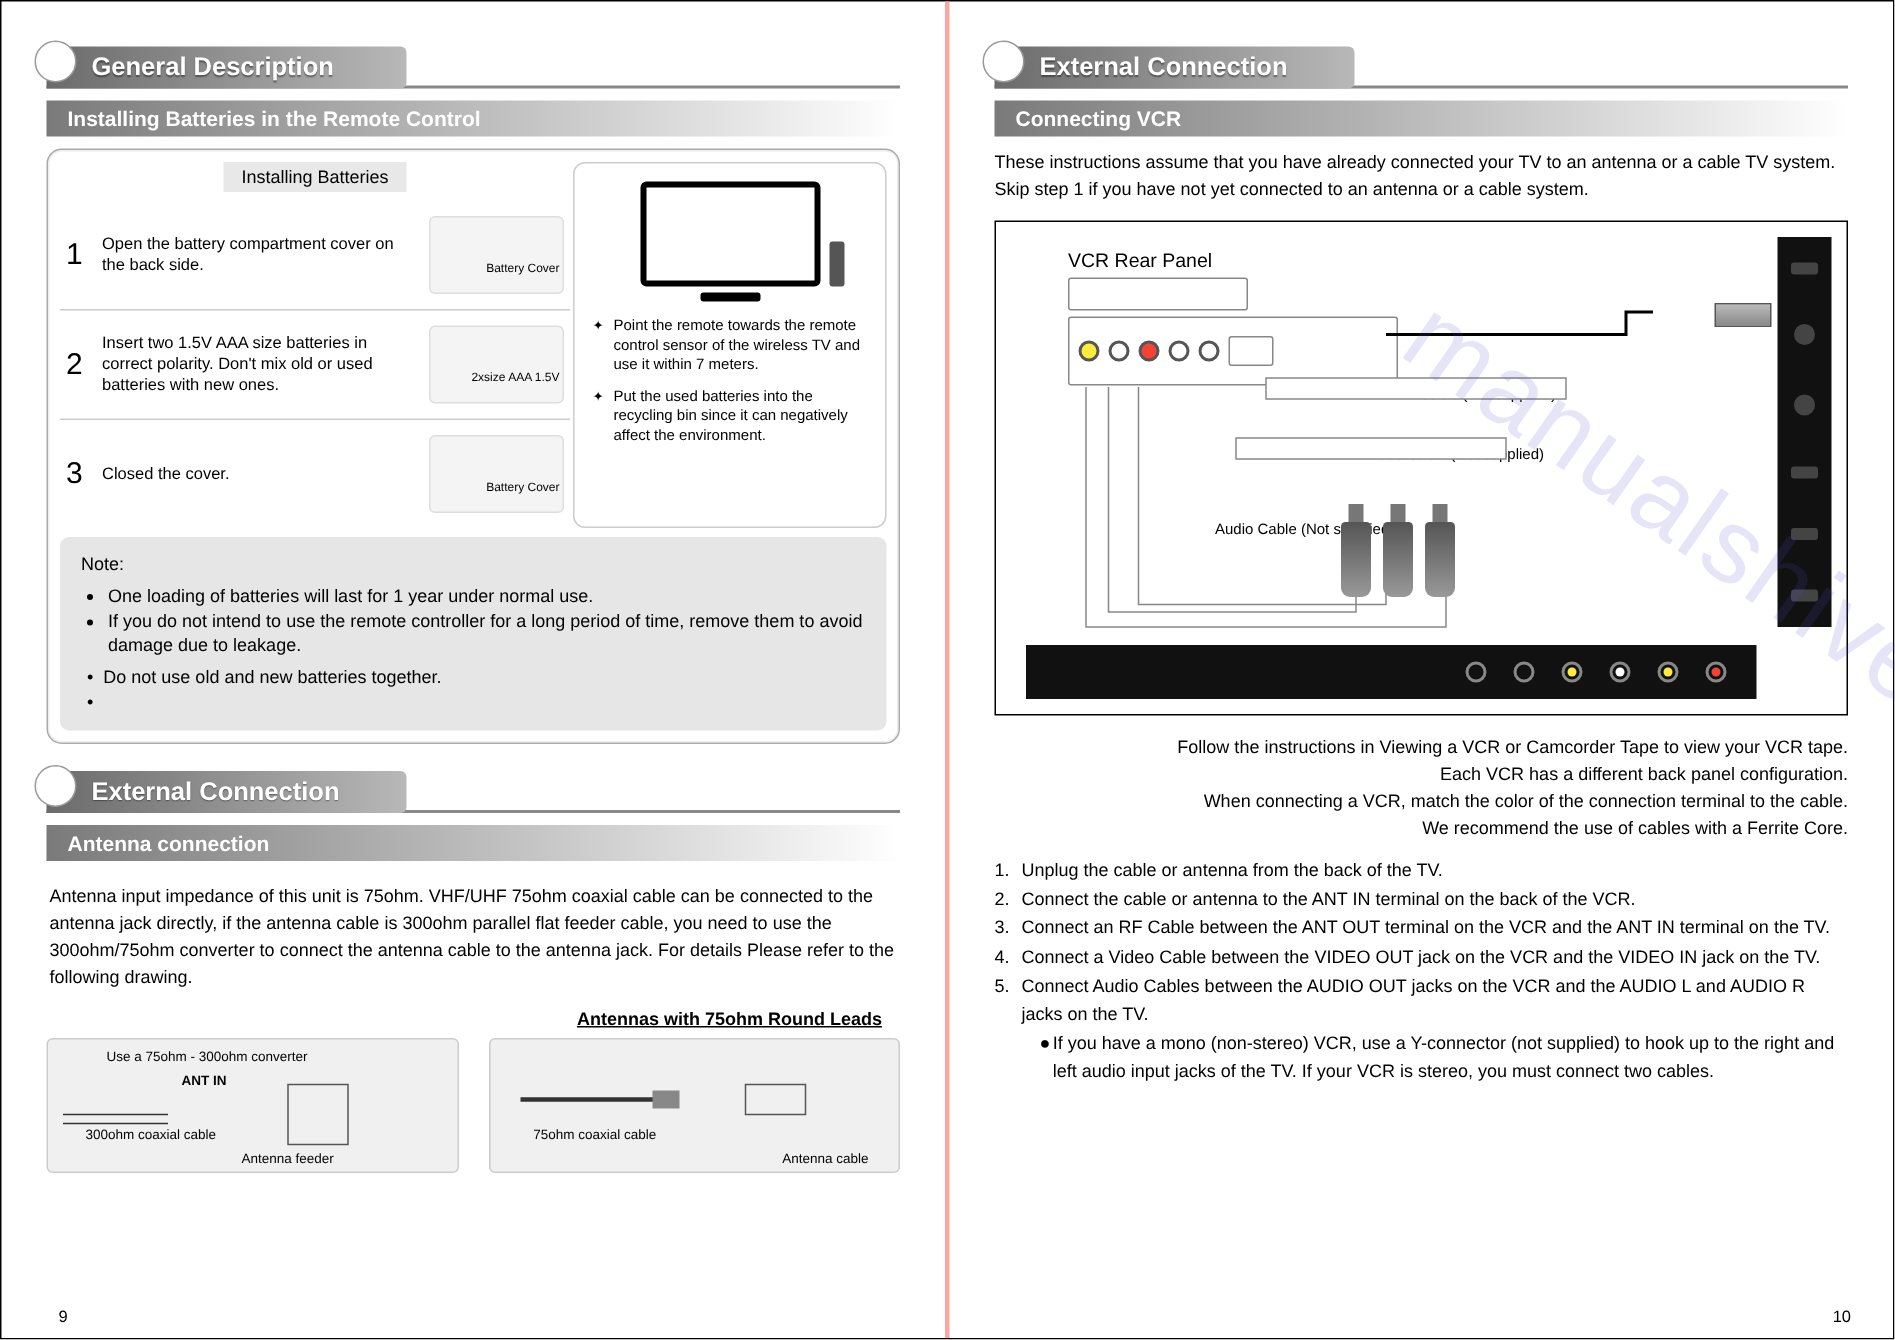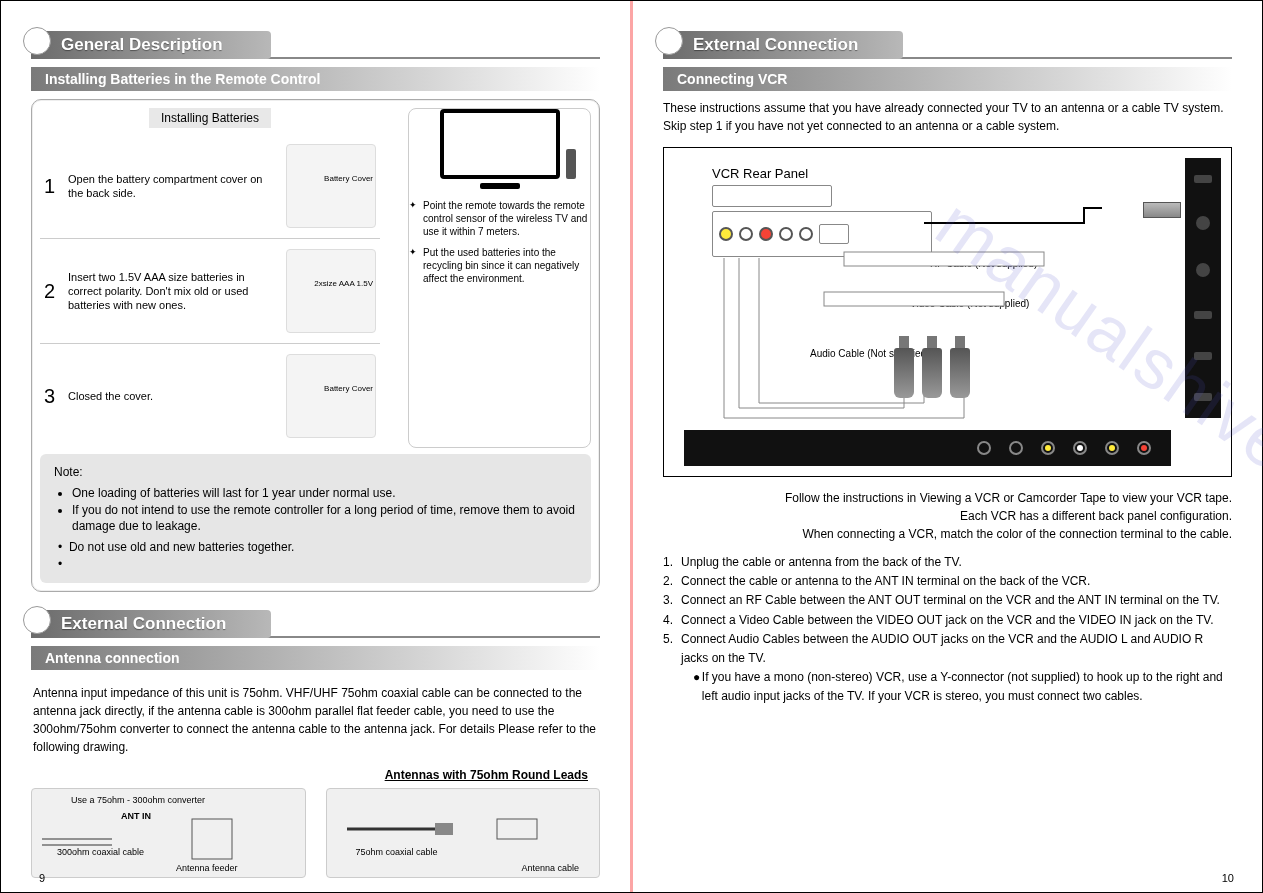--- a/index.html
+++ b/index.html
@@ -11,29 +11,29 @@
   .page-num.left { left: 38px; }
   .page-num.right { right: 28px; }
 
   .section-header { position: relative; margin-bottom: 8px; }
   .circle-marker { position: absolute; left: -8px; top: -4px; width: 28px; height: 28px; border-radius: 50%; border: 1px solid #999; background: #fff; z-index: 2; }
   .header-bar { background: linear-gradient(to right, #6b6b6b, #b8b8b8); color: #fff; font-weight: bold; font-size: 17px; padding: 4px 10px 4px 30px; display: inline-block; min-width: 240px; border-radius: 0 4px 4px 0; text-shadow: 0 1px 1px rgba(0,0,0,0.4); }
   .header-line { border-top: 2px solid #888; margin-top: -2px; }
   .sub-bar { background: linear-gradient(to right, #7a7a7a, #d6d6d6 70%, rgba(214,214,214,0)); color: #fff; font-weight: bold; font-size: 14px; padding: 4px 14px; display: block; margin-top: 6px; margin-bottom: 8px; }
 
   .content-box { border: 1px solid #aaa; border-radius: 10px; padding: 8px; margin-bottom: 14px; box-shadow: 0 0 0 1px #eee inset; }
-  .battery-col { display: flex; gap: 28px; }
+  .battery-col { display: flex; gap: 2px; }
   .battery-left { flex: 0 0 340px; }
-  .battery-right { flex: 1; border: 1px solid #ccc; border-radius: 8px; font-size: 10px; }
+  .battery-right { flex: 1; border: 1px solid #ccc; border-radius: 8px; padding: 12px; font-size: 10px; }
   .ib-header { background: #e8e8e8; padding: 3px 12px; text-align: center; font-size: 12px; display: inline-block; margin: 0 auto 6px; }
   .step-row { display: flex; align-items: center; gap: 10px; border-bottom: 1px solid #ccc; padding: 10px 4px; }
   .step-row:last-child { border-bottom: none; }
   .step-num { font-size: 20px; font-weight: normal; width: 14px; }
   .step-text { flex: 1; font-size: 11px; line-height: 1.3; }
-  .step-img { width: 90px; height: 84px; background: #f4f4f4; border: 1px solid #ddd; border-radius: 4px; position: relative; padding-left: 24px; }
+  .step-img { width: 90px; height: 52px; background: #f4f4f4; border: 1px solid #ddd; border-radius: 4px; position: relative; padding-left: 24px; }
   .step-img::after { content: ""; position: absolute; right: -2px; top: 40%; width: 40px; height: 10px; }
   .battery-cover-label { font-size: 8px; position: absolute; right: 2px; top: 30px; line-height: 1; }
   .tv-frame { width: 120px; height: 70px; border: 4px solid #000; border-radius: 4px; margin: 0 auto 6px; position: relative; }
   .tv-stand { width: 40px; height: 6px; background: #000; margin: -2px auto 0; border-radius: 2px; }
   .remote-icon { width: 10px; height: 30px; background: #555; position: absolute; right: -20px; bottom: -4px; border-radius: 2px; }
   .tips-list { list-style: none; margin-top: 10px; }
   .tips-list li { position: relative; padding-left: 14px; margin-bottom: 8px; font-size: 10px; line-height: 1.3; }
   .tips-list li::before { content: "✦"; position: absolute; left: 0; font-size: 9px; top: 1px; }
 
   .note-box { background: #e6e6e6; border-radius: 6px; padding: 10px 14px; font-size: 12px; line-height: 1.4; margin-top: 6px; }
@@ -158,21 +158,21 @@
     <div class="sub-bar">Antenna connection</div>
 
     <div class="antenna-text">Antenna input impedance of this unit is 75ohm. VHF/UHF 75ohm coaxial cable can be connected to the antenna jack directly, if the antenna cable is 300ohm parallel flat feeder cable, you need to use the 300ohm/75ohm converter to connect the antenna cable to the antenna jack. For details Please refer to the following drawing.</div>
     <span class="antenna-sub">Antennas with 75ohm Round Leads</span>
 
     <div class="antenna-imgs">
       <div class="ant-box">
         <div class="ant-label" style="top:6px; left:20px;">Use a 75ohm - 300ohm converter</div>
         <div class="ant-label" style="top:22px; left:70px; font-weight:bold;">ANT IN</div>
         <div class="ant-label" style="bottom:20px; left:6px;">300ohm coaxial cable</div>
-        <div class="ant-label" style="bottom:4px; left:125px;margin-top:48px;">Antenna feeder</div>
+        <div class="ant-label" style="bottom:4px; left:110px;margin-top:48px;">Antenna feeder</div>
         <svg width="100%" height="100%" style="position:absolute;top:0;left:0">
           <line x1="10" y1="50" x2="80" y2="50" stroke="#333"></line>
             <line x1="10" y1="56" x2="80" y2="56" stroke="#333"></line>
           <rect x="160" y="30" width="40" height="40" fill="none" stroke="#555"></rect>
         </svg>
       </div>
       <div class="ant-box">
         <div class="ant-label" style="bottom:20px; left:10px;">75ohm coaxial cable</div>
         <div class="ant-label" style="bottom:4px; right:20px;">Antenna cable</div>
         <svg width="100%" height="100%" style="position:absolute;top:0;left:0">
@@ -248,20 +248,21 @@
         <div class="bottom-port dot w"></div>
         <div class="bottom-port dot y"></div>
         <div class="bottom-port dot r"></div>
       </div>
     </div>
 
     <div class="vcr-follow">
       <div>Follow the instructions in Viewing a VCR or Camcorder Tape to view your VCR tape.</div>
       <div class="indent">Each VCR has a different back panel configuration.</div>
       <div class="indent">When connecting a VCR, match the color of the connection terminal to the cable.</div>
+      <div class="indent">We recommend the use of cables with a Ferrite Core.</div>
     </div>
 
     <div class="vcr-steps">
       <div class="num">
           <div class="n">1.</div>
           <div class="t">Unplug the cable or antenna from the back of the TV.</div>
         </div>
       <div class="num">
           <div class="n">2.</div>
           <div class="t">Connect the cable or antenna to the ANT IN terminal on the back of the VCR.</div>

